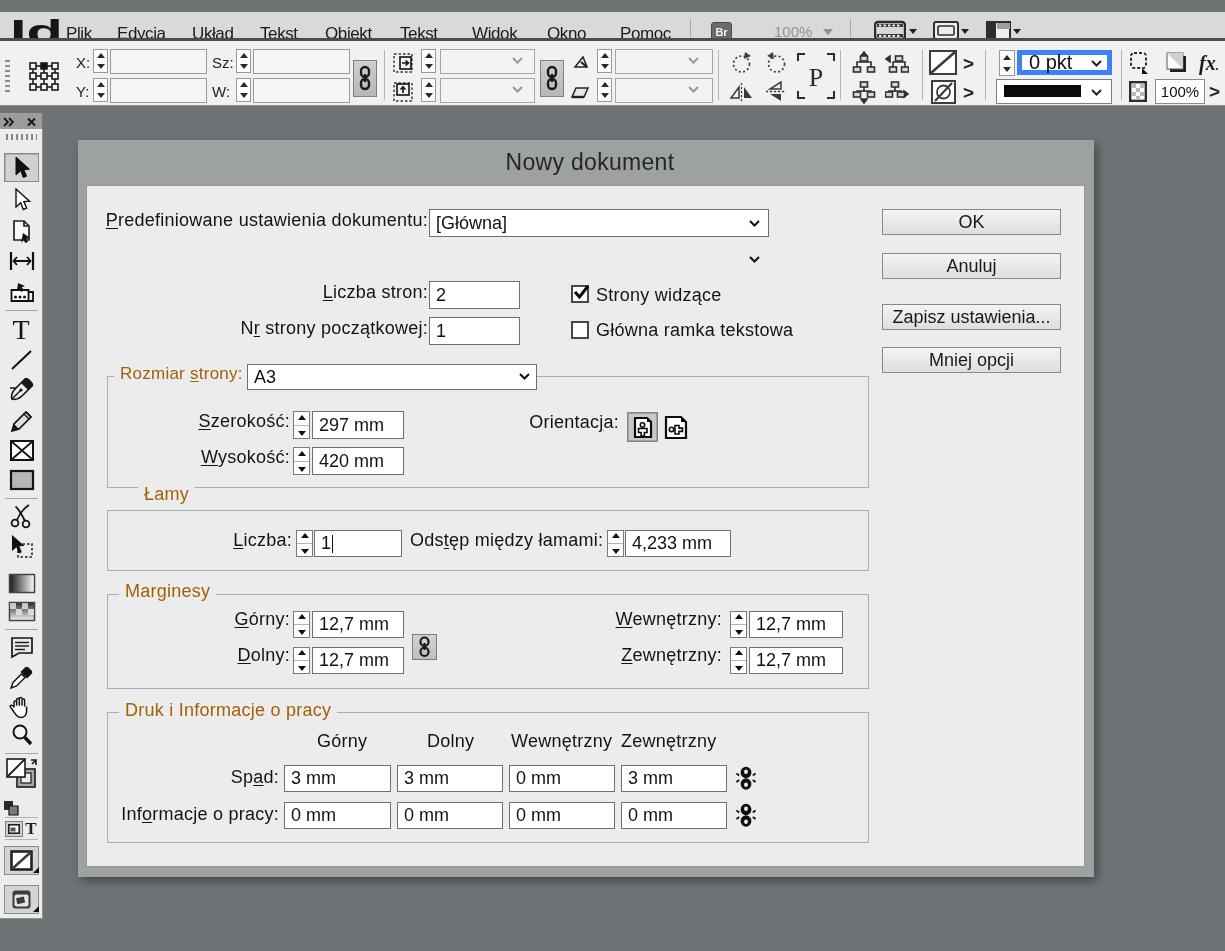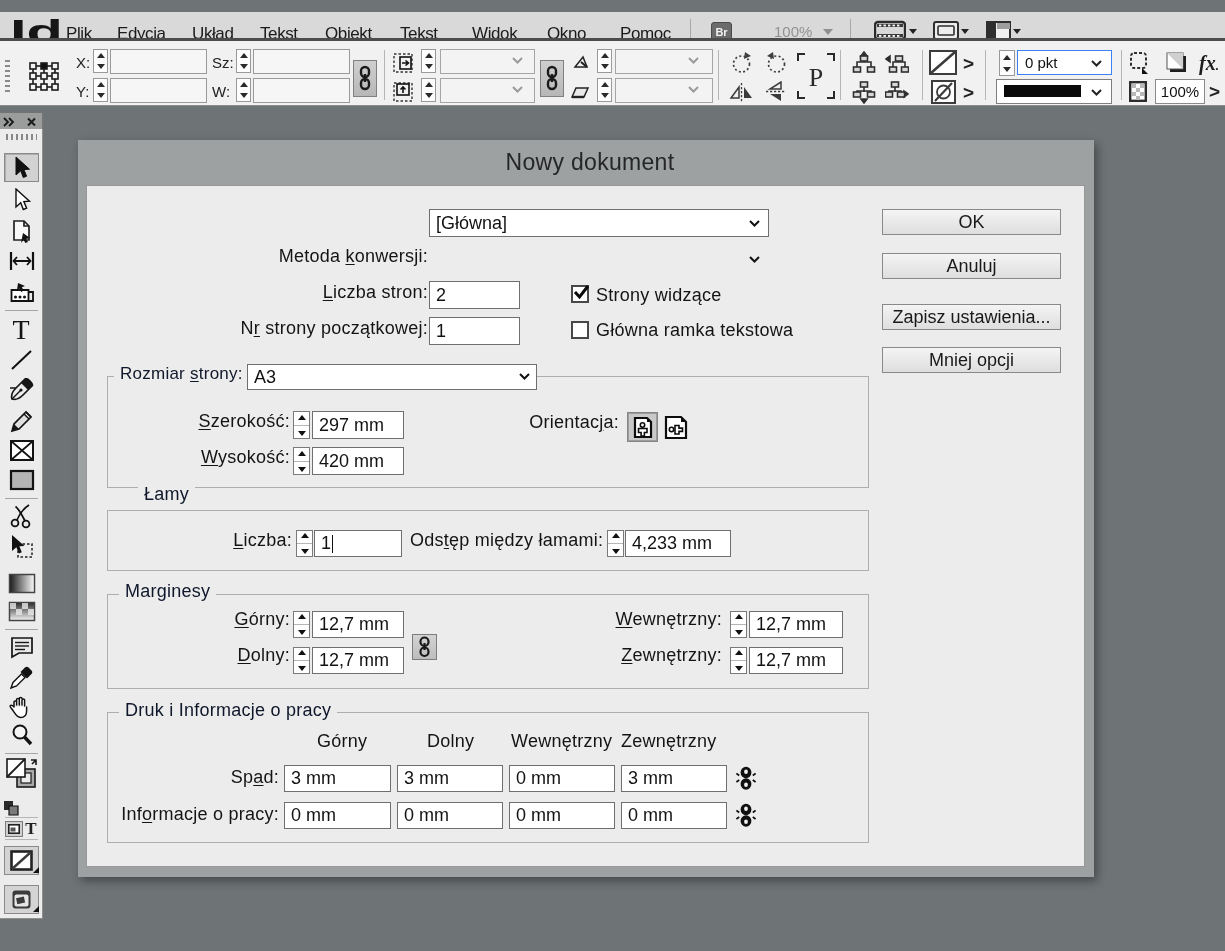--- a/index.html
+++ b/index.html
@@ -27,21 +27,21 @@
 .rlbl{position:absolute;font-size:18px;letter-spacing:0.25px;color:#141414;white-space:nowrap;text-align:right}
 .inp{position:absolute;background:#fff;border:1px solid #6f6f6f;font-size:18px;color:#121212;box-sizing:border-box;padding:0 0 0 6px;display:flex;align-items:center}
 .combo{position:absolute;background:#fff;border:1px solid #6f6f6f;font-size:18px;color:#121212;box-sizing:border-box;padding-left:6px;display:flex;align-items:center}
 .dspin{position:absolute;width:17px;background:#fff;border:1px solid #7a7a7a;box-sizing:border-box;display:flex;flex-direction:column;align-items:center;justify-content:space-around}
 .dspin .u{width:0;height:0;border-left:4px solid transparent;border-right:4px solid transparent;border-bottom:5px solid #111}
 .dspin .d{width:0;height:0;border-left:4px solid transparent;border-right:4px solid transparent;border-top:5px solid #111}
 .dspin .m{width:100%;height:1px;background:#b5b5b5}
 .cb{position:absolute;width:18px;height:18px;background:#fff;border:2px solid #484848;box-sizing:border-box}
 .btn{position:absolute;left:882px;width:179px;height:26px;background:linear-gradient(#f4f4f4,#dedede);border:1px solid #898989;box-sizing:border-box;font-size:18px;color:#191919;display:flex;align-items:center;justify-content:center}
 .fs{position:absolute;border:1px solid #aeaeae}
-.leg{position:absolute;font-size:18px;letter-spacing:0.25px;color:#0f172a;background:#ececec;padding:0 6px;white-space:nowrap}
+.leg{position:absolute;font-size:18px;letter-spacing:0.25px;color:#a16207;background:#ececec;padding:0 6px;white-space:nowrap}
 u{text-decoration-thickness:1px;text-underline-offset:2px}
 </style></head><body>
 <div id="app">
 
 <div id="menubar">
  <svg class="abs" style="left:13px;top:0" width="48" height="38">
         <text x="-3" y="31" textLength="53" lengthAdjust="spacingAndGlyphs" font-family="Liberation Sans" font-size="34" font-weight="bold" fill="#161616">Id</text>
       </svg>
  <div class="mi" style="left:66px">Plik</div>
  <div class="mi" style="left:117px">Edycja</div>
@@ -276,21 +276,21 @@
  <svg class="abs" style="left:931px;top:39px" width="25" height="24" viewBox="0 0 25 24">
         <circle cx="12.5" cy="12" r="6.5" fill="none" stroke="#3c3c3c" stroke-width="1.8"></circle>
         <line x1="4" y1="21" x2="21" y2="3" stroke="#3c3c3c" stroke-width="2.2"></line>
       </svg>
  <div class="abs" style="left:963px;top:41px;font-size:19px;font-weight:bold;color:#222">&gt;</div>
  <div class="osep" style="left:985px;top:9px;height:50px"></div>
  <div class="spin" style="left:999px;top:9px;width:14px;height:24px">
         <div class="u"></div>
         <div class="d"></div>
       </div>
- <div class="abs" style="left:1017px;top:9px;width:95px;height:25px;background:#fff;border:1px solid #3b82f6;box-sizing:border-box;font-size:15px;color:#111;display:flex;align-items:center;padding-left:7px">0 pkt</div>
+ <div class="abs" style="left:1017px;top:9px;width:95px;height:25px;background:#fff;border:5px solid #3b82f6;box-sizing:border-box;font-size:20px;color:#111;display:flex;align-items:center;padding-left:7px">0 pkt</div>
  <svg class="chev" style="left:1091px;top:19px" viewBox="0 0 11 7">
         <path d="M1 1 L5.5 5.5 L10 1" fill="none" stroke="#222" stroke-width="2"></path>
       </svg>
  <div class="abs" style="left:996px;top:38px;width:116px;height:25px;background:#fff;border:1px solid #7e7e7e;box-sizing:border-box"></div>
  <div class="abs" style="left:1004px;top:44px;width:77px;height:12px;background:#0a0a0a"></div>
  <svg class="chev" style="left:1091px;top:48px" viewBox="0 0 11 7">
         <path d="M1 1 L5.5 5.5 L10 1" fill="none" stroke="#222" stroke-width="2"></path>
       </svg>
  <div class="osep" style="left:1121px;top:9px;height:50px"></div>
  <svg class="abs" style="left:1129px;top:10px" width="20" height="24" viewBox="0 0 20 24">
@@ -465,25 +465,25 @@
       <rect x="1.5" y="1.5" width="18" height="18" rx="3" fill="#3c3c3c"></rect>
       <rect x="3.5" y="5.5" width="14" height="12" rx="2" fill="#e6e6e6"></rect>
       <rect x="5.5" y="8.5" width="8" height="6" fill="#3c3c3c" transform="rotate(-12 9 11)"></rect>
     </svg>
 <div class="abs" style="left:33px;top:906px;width:0;height:0;border-left:6px solid transparent;border-bottom:6px solid #111"></div>
 
 <div id="dlgframe"></div>
 <div id="dlgbody"></div>
 <div id="dlgtitle">Nowy dokument</div>
 
+<div class="rlbl" style="left:80px;top:210px;width:348px"><u>P</u>redefiniowane ustawienia dokumentu:</div>
 <div class="combo" style="left:429px;top:209px;width:340px;height:28px">[Główna]</div>
 <svg class="chev" style="left:749px;top:220px" viewBox="0 0 11 7">
       <path d="M1 1 L5.5 5.5 L10 1" fill="none" stroke="#111" stroke-width="2"></path>
     </svg>
-<div class="rlbl" style="left:80px;top:246px;width:348px">Metoda <u>k</u>onwersji:</div>
 <svg class="chev" style="left:749px;top:256px" viewBox="0 0 11 7">
       <path d="M1 1 L5.5 5.5 L10 1" fill="none" stroke="#111" stroke-width="2"></path>
     </svg>
 <div class="rlbl" style="left:80px;top:282px;width:348px"><u>L</u>iczba stron:</div>
 <div class="inp" style="left:429px;top:281px;width:91px;height:28px">2</div>
 <div class="rlbl" style="left:80px;top:318px;width:348px">N<u>r</u> strony początkowej:</div>
 <div class="inp" style="left:429px;top:317px;width:91px;height:28px">1</div>
 <div class="cb" style="left:571px;top:285px"></div>
 <svg class="abs" style="left:572px;top:283px" width="19" height="19" viewBox="0 0 19 19">
       <path d="M3 9 L7.5 14 L16 3" fill="none" stroke="#0a0a0a" stroke-width="3"></path>

